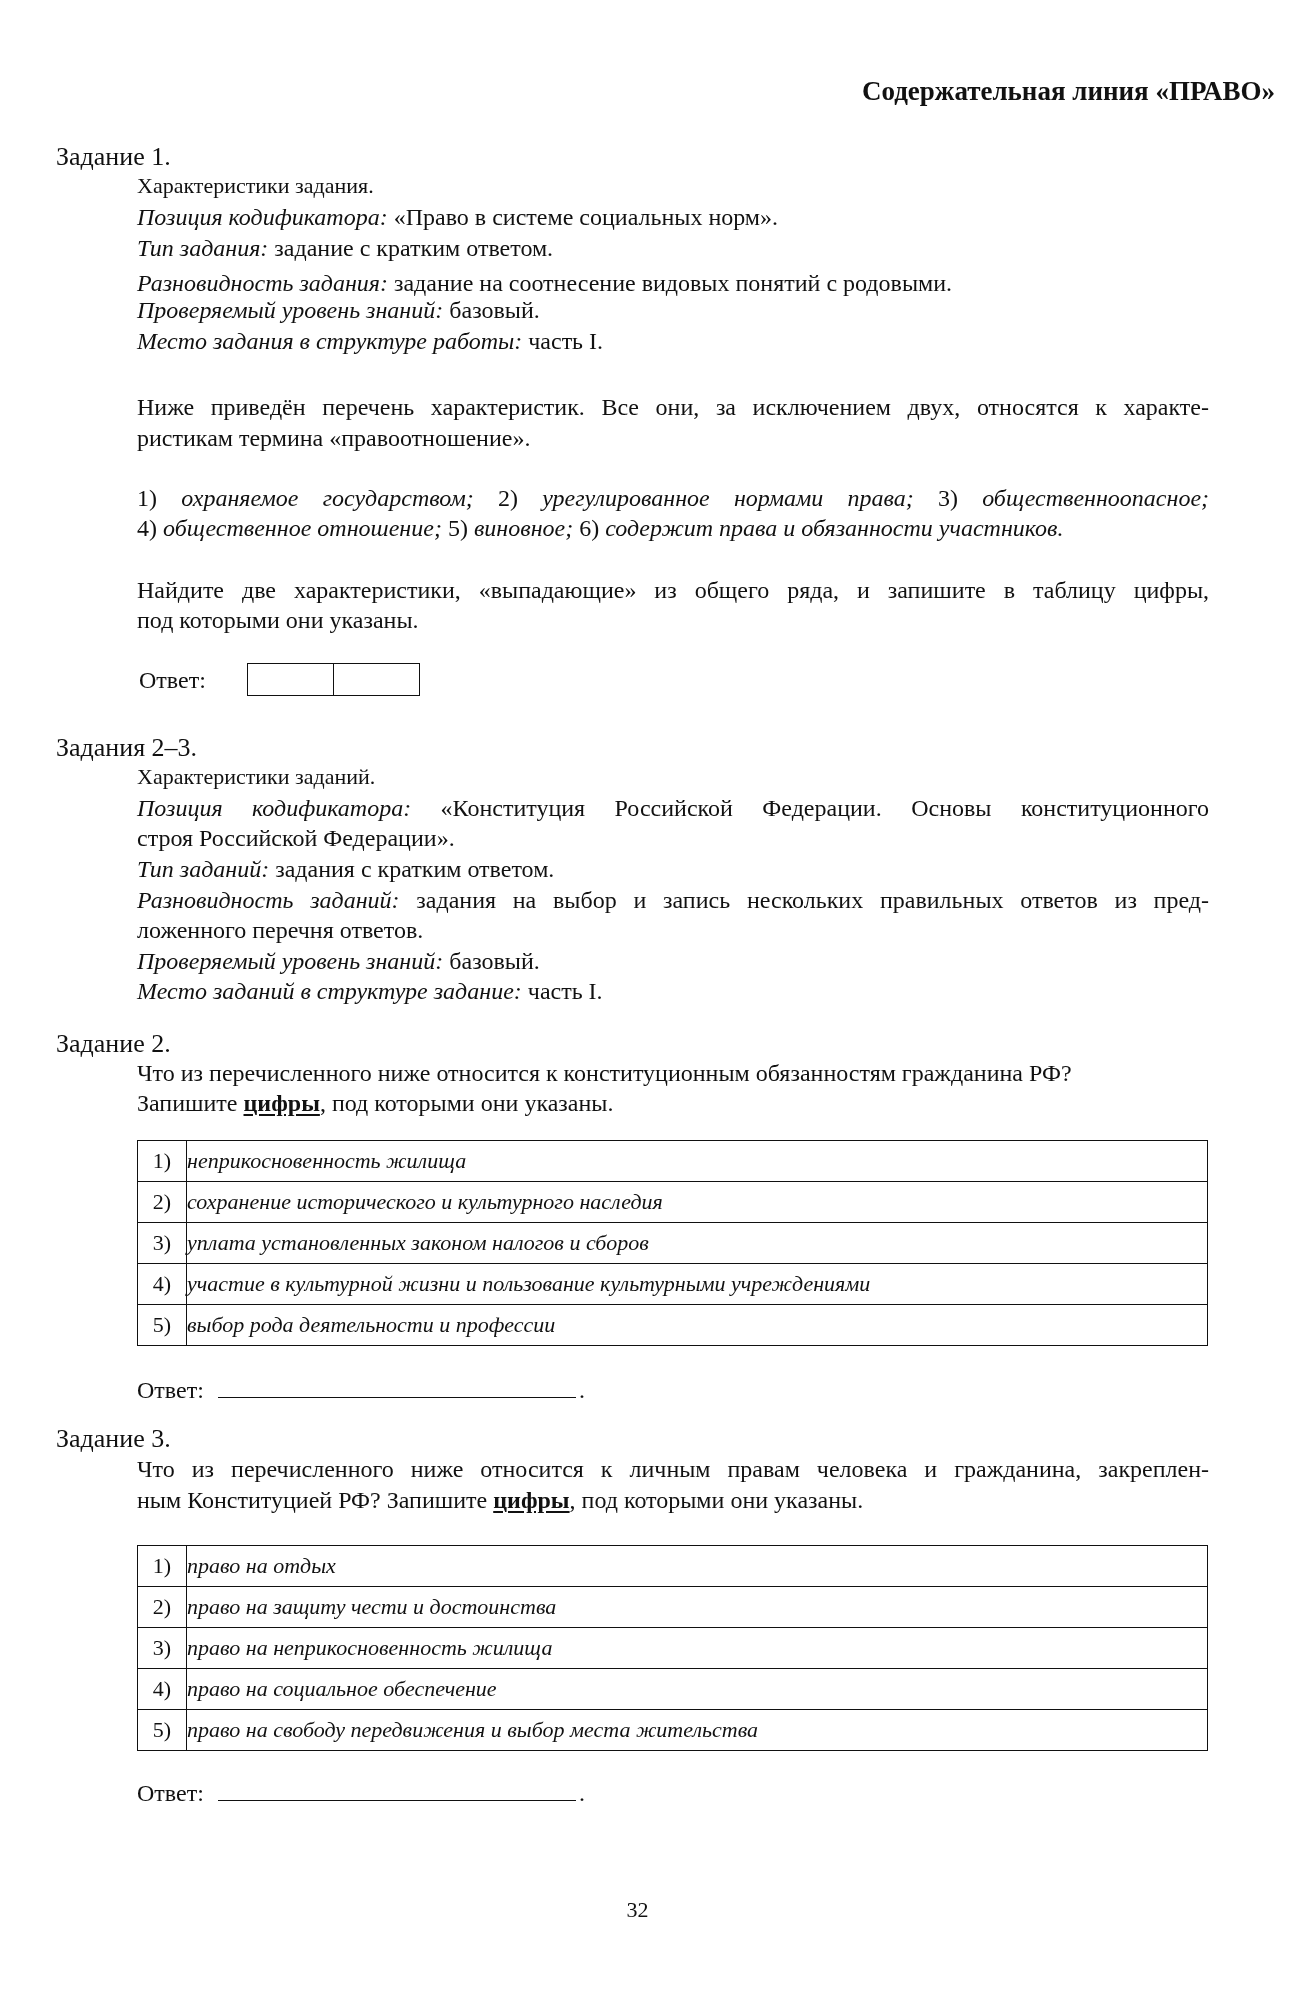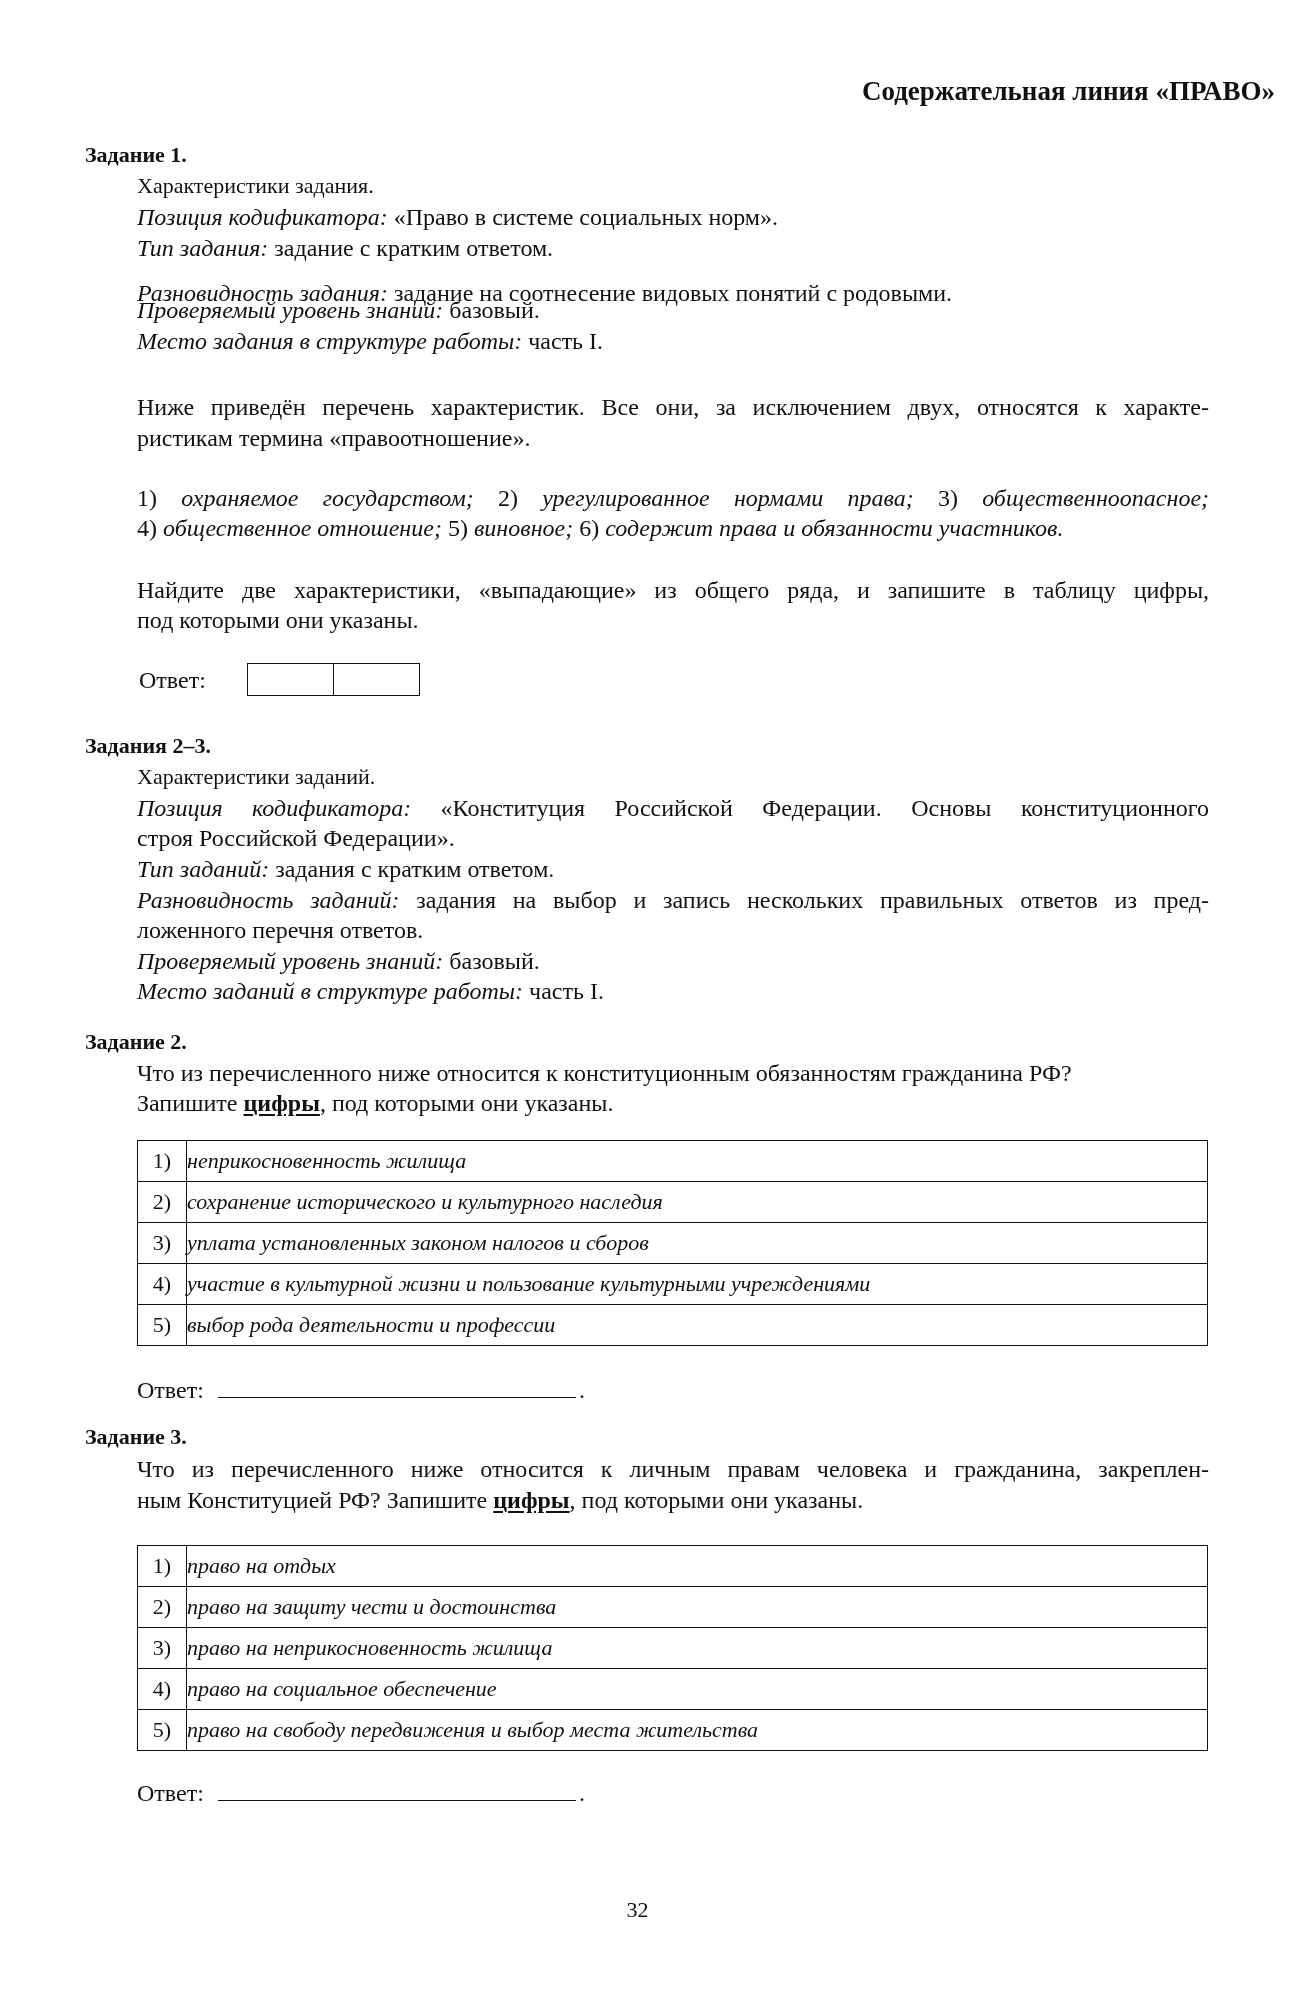--- a/index.html
+++ b/index.html
@@ -4,21 +4,21 @@
 <style>
   html, body { margin: 0; padding: 0; background: #ffffff; }
   body {
     width: 1309px; height: 2000px; position: relative; overflow: hidden;
     font-family: "Liberation Serif", "DejaVu Serif", serif;
     color: #111111;
   }
   .abs { position: absolute; white-space: nowrap; }
   .line { font-size: 24px; line-height: 26px; }
   .title { font-size: 27px; font-weight: bold; left: 0; width: 1275px; text-align: right; top: 76px; }
-  .h-task { font-size: 22px; font-weight: bold; left: 85px; }
+  .h-task { font-size: 26px; font-weight: normal; left: 56px; }
   .h-sub { font-size: 22px; font-weight: normal; left: 137px; }
   .ind { left: 137px; }
   .it { font-style: italic; }
   .just { width: 1072px; text-align: justify; text-align-last: justify; white-space: normal; }
   .bu { font-weight: bold; text-decoration: underline; text-decoration-thickness: 2px; text-underline-offset: 3px; }
 
   .answer-box { position: absolute; left: 247px; top: 663px; width: 173px; height: 33px; border: 1.5px solid #111; box-sizing: border-box; display: flex; }
   .answer-cell { flex: 1; height: 100%; }
   .answer-cell + .answer-cell { border-left: 1.5px solid #111; }
 
@@ -37,21 +37,21 @@
 
 <div class="abs h-task" style="top:142px">Задание 1.</div>
 <div class="abs h-sub" style="top:173px">Характеристики задания.</div>
 
 <div class="abs line ind" style="top:204px">
   <span class="it">Позиция кодификатора:</span><span> «Право в системе социальных норм».</span>
 </div>
 <div class="abs line ind" style="top:235px">
   <span class="it">Тип задания:</span><span> задание с кратким ответом.</span>
 </div>
-<div class="abs line ind" style="top:280px">
+<div class="abs line ind" style="top:270px">
   <span class="it">Разновидность задания:</span><span> задание на соотнесение видовых понятий с родовыми.</span>
 </div>
 <div class="abs line ind" style="top:297px">
   <span class="it">Проверяемый уровень знаний:</span><span> базовый.</span>
 </div>
 <div class="abs line ind" style="top:328px">
   <span class="it">Место задания в структуре работы:</span><span> часть I.</span>
 </div>
 
 <div class="abs line ind just" style="top:394px">Ниже приведён перечень характеристик. Все они, за исключением двух, относятся к характе-</div>
@@ -88,21 +88,21 @@
   <span class="it">Тип заданий:</span><span> задания с кратким ответом.</span>
 </div>
 <div class="abs line ind just" style="top:887px">
   <span class="it">Разновидность заданий:</span><span> задания на выбор и запись нескольких правильных ответов из пред-</span>
 </div>
 <div class="abs line ind" style="top:917px">ложенного перечня ответов.</div>
 <div class="abs line ind" style="top:948px">
   <span class="it">Проверяемый уровень знаний:</span><span> базовый.</span>
 </div>
 <div class="abs line ind" style="top:978px">
-  <span class="it">Место заданий в структуре работы:</span><span> часть I.</span>
+  <span class="it">Место заданий в структуре задание:</span><span> часть I.</span>
 </div>
 
 <div class="abs h-task" style="top:1029px">Задание 2.</div>
 <div class="abs line ind" style="top:1060px">Что из перечисленного ниже относится к конституционным обязанностям гражданина РФ?</div>
 <div class="abs line ind" style="top:1090px">
   <span>Запишите </span><span class="bu">цифры</span><span>, под которыми они указаны.</span>
 </div>
 
 <table class="opts" style="top:1140px">
   <tbody>

